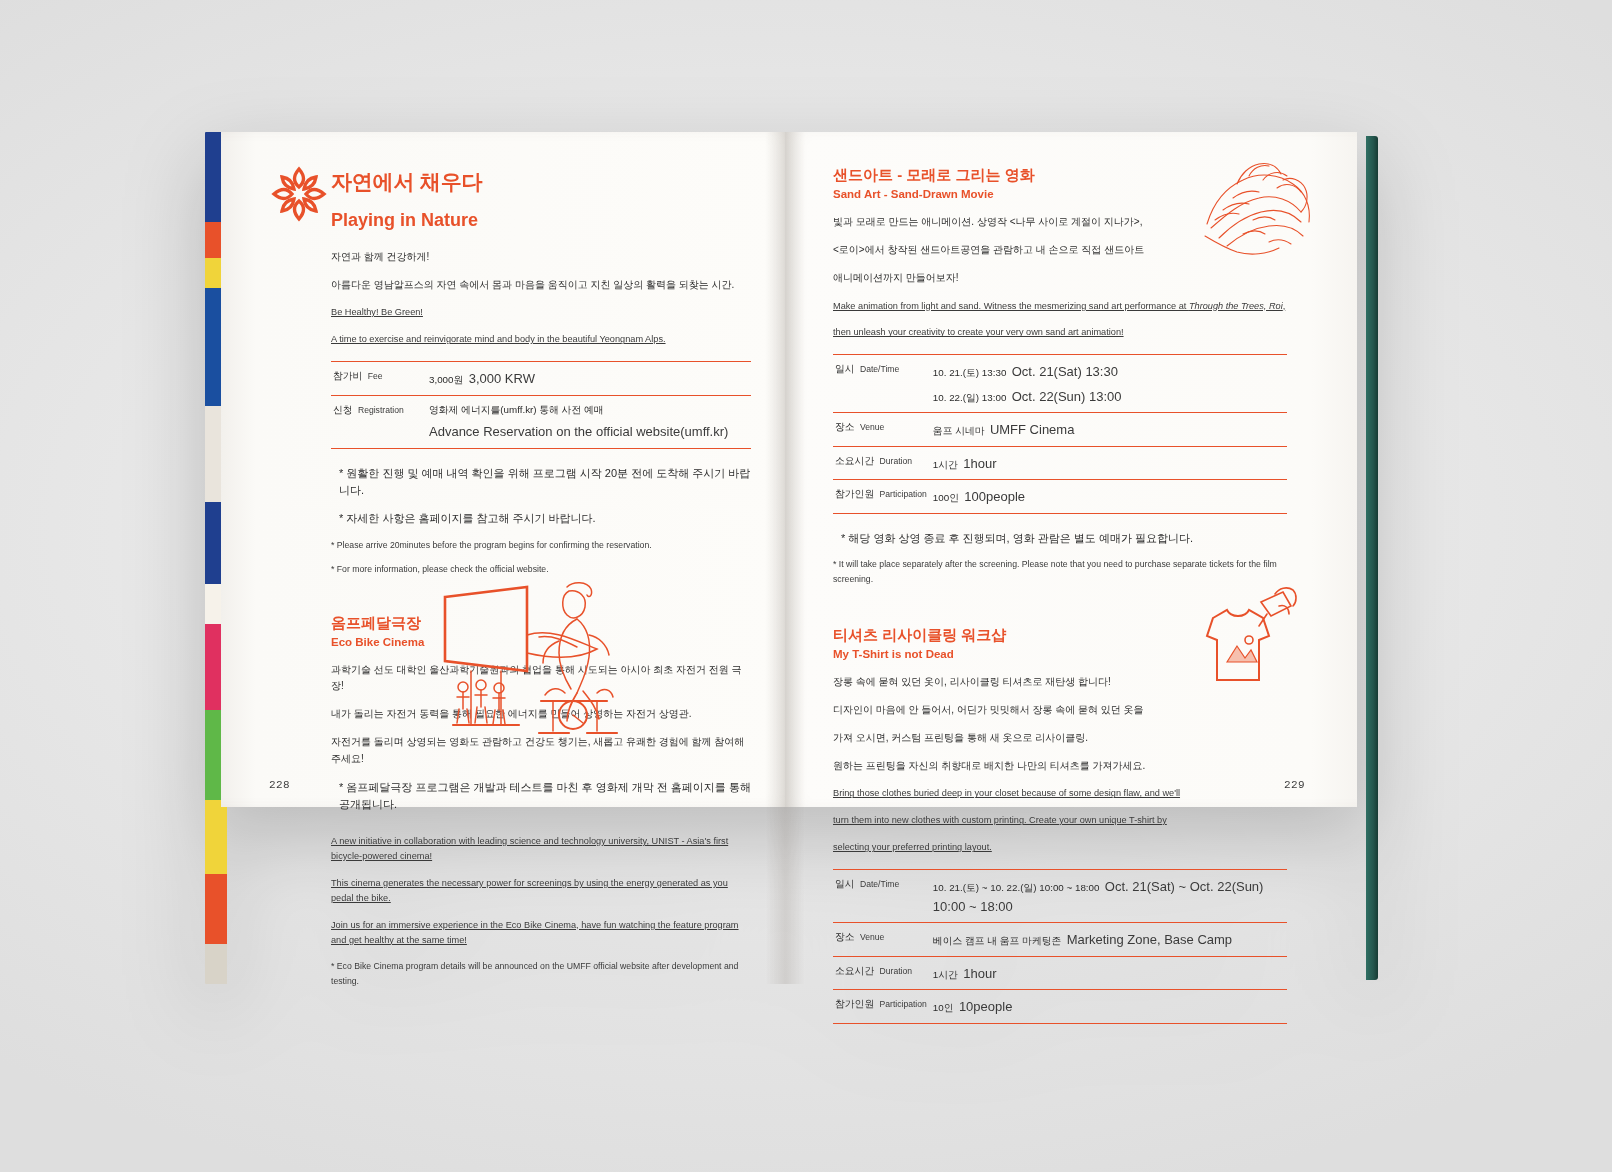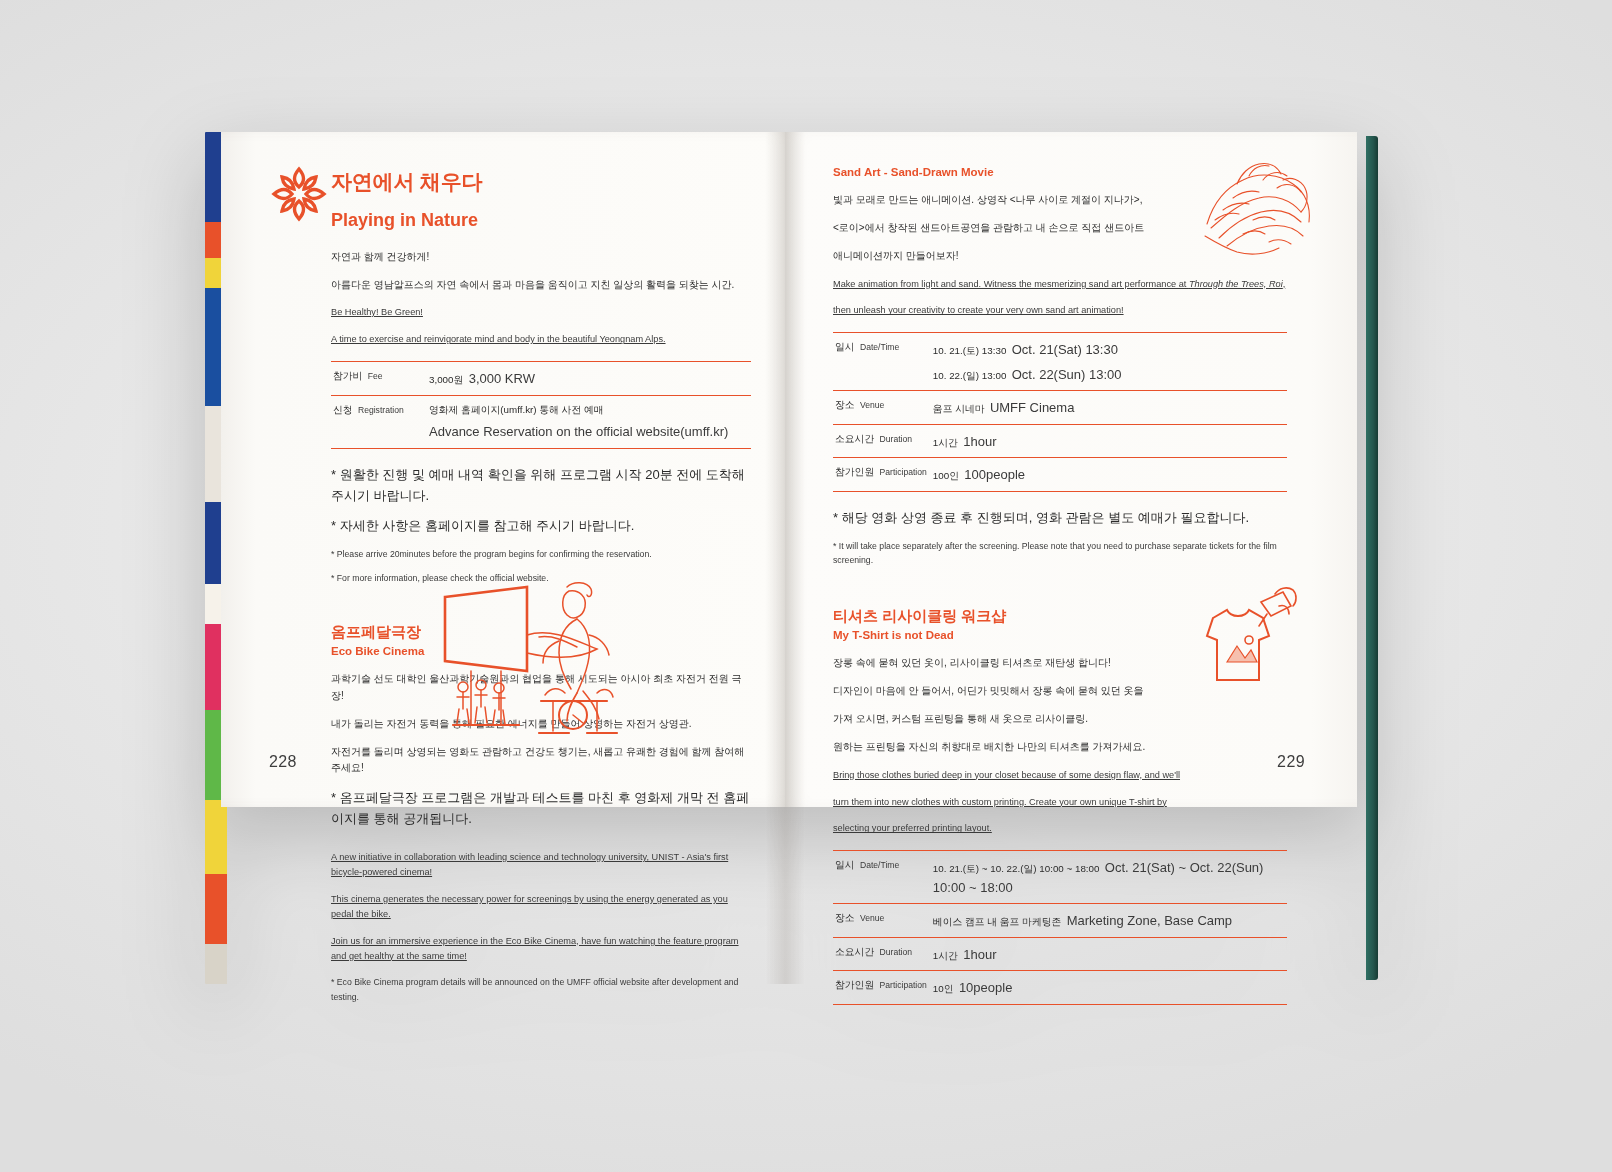--- a/index.html
+++ b/index.html
@@ -119,24 +119,24 @@
     margin: 0 0 12px 0;
   }
   p.body-en {
     font-size: 9.2px;
     line-height: 1.62;
     color: #3a3a3a;
     margin: 0 0 12px 0;
     text-decoration: underline;
   }
   p.note-kr {
-    font-size: 13px;
+    font-size: 11px;
     line-height: 1.6;
     color: #2b2b2b;
-    margin: 0 0 10px 0;
+    margin: 0 0 10px 8px;
   }
   p.note-en {
     font-size: 8.7px;
     line-height: 1.62;
     color: #3a3a3a;
     margin: 0 0 10px 0;
   }
   .tight { margin-bottom: 4px; }
 
   
@@ -156,24 +156,25 @@
   }
   table.info td.label { width: 96px; white-space: nowrap; }
   table.info td.label .lk { font-size: 9.8px; }
   table.info td.label .le { font-size: 8.6px; color: #3a3a3a; }
   table.info td.value .vk { font-size: 9.8px; }
   table.info td.value .ve { font-size: 13px; color: #3a3a3a; }
   table.info td.value div + div { margin-top: 5px; }
 
   .page-num {
     position: absolute;
-    bottom: 36px;
-    font-size: 16px;
+    bottom: 16px;
+    font-size: 11px;
     color: #3d3d3d;
     letter-spacing: 0.4px;
+    font-family: Liberation Mono, monospace;
   }
   .page-num.l { left: 48px; }
   .page-num.r { right: 52px; }
 
   .illus { position: absolute; }
   .it { font-style: italic; }
 </style>
 </head>
 <body>
 
@@ -235,21 +236,21 @@
               &nbsp;<span class="ve">3,000 KRW</span>
             </div>
           </td>
         </tr>
         <tr>
           <td class="label">
             <span class="lk">신청</span>
             &nbsp;<span class="le">Registration</span>
           </td>
           <td class="value">
-            <div><span class="vk">영화제 홈페이지(umff.kr) 통해 사전 예매</span></div>
+            <div><span class="vk">영화제 에너지를(umff.kr) 통해 사전 예매</span></div>
             <div><span class="ve">Advance Reservation on the official website(umff.kr)</span></div>
           </td>
         </tr>
       </tbody>
         </table>
 
       <p class="note-kr tight">* 원활한 진행 및 예매 내역 확인을 위해 프로그램 시작 20분 전에 도착해 주시기 바랍니다.</p>
       <p class="note-kr">* 자세한 사항은 홈페이지를 참고해 주시기 바랍니다.</p>
       <p class="note-en tight">* Please arrive 20minutes before the program begins for confirming the reservation.</p>
       <p class="note-en">* For more information, please check the official website.</p>
@@ -316,20 +317,21 @@
         </g>
       </svg>
     </div>
 
     <div class="page-num l">228</div>
   </div>
 
   <div class="page right">
     <div class="pad-r">
 
+      <h3 class="kr">샌드아트 - 모래로 그리는 영화</h3>
       <h4 class="en">Sand Art - Sand-Drawn Movie</h4>
 
       <div style="width:330px">
         <p class="body-kr tight">빛과 모래로 만드는 애니메이션. 상영작 &lt;나무 사이로 계절이 지나가&gt;,</p>
         <p class="body-kr tight">&lt;로이&gt;에서 창작된 샌드아트공연을 관람하고 내 손으로 직접 샌드아트</p>
         <p class="body-kr">애니메이션까지 만들어보자!</p>
       </div>
 
       <p class="body-en tight">Make animation from light and sand. Witness the mesmerizing sand art performance at <span class="it">Through the Trees, Roi</span>,</p>
       <p class="body-en">then unleash your creativity to create your very own sand art animation!</p>

